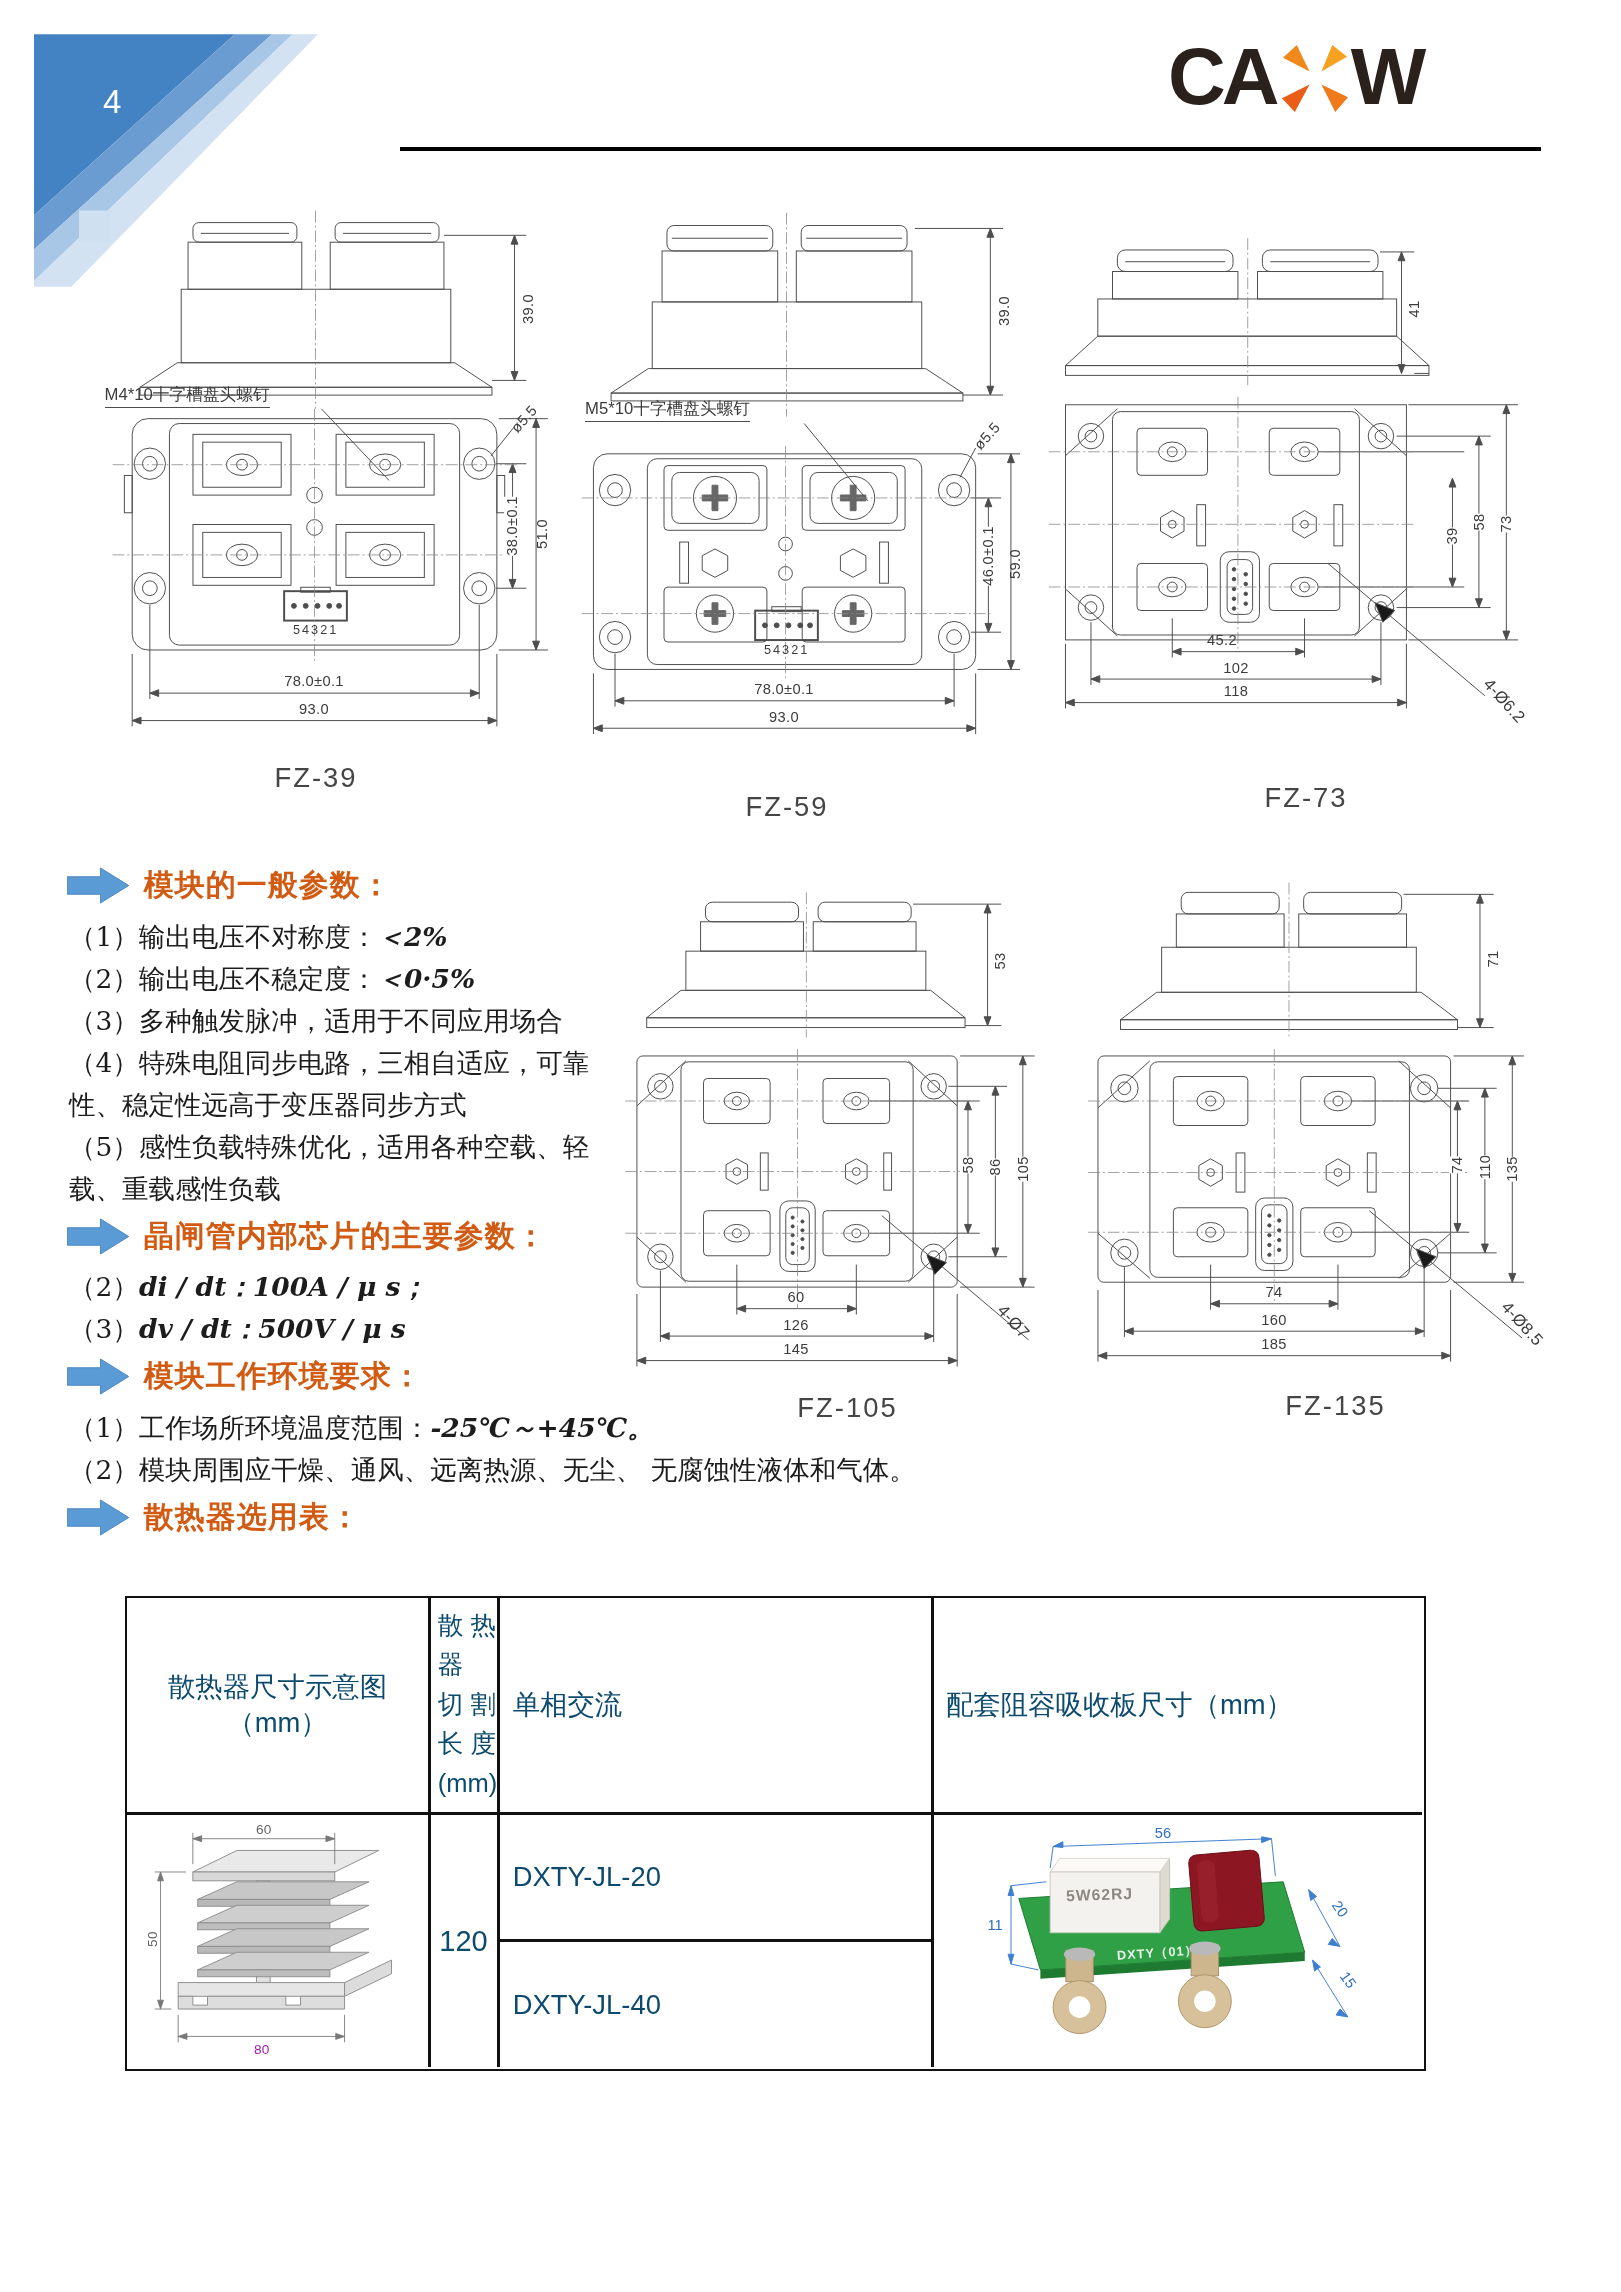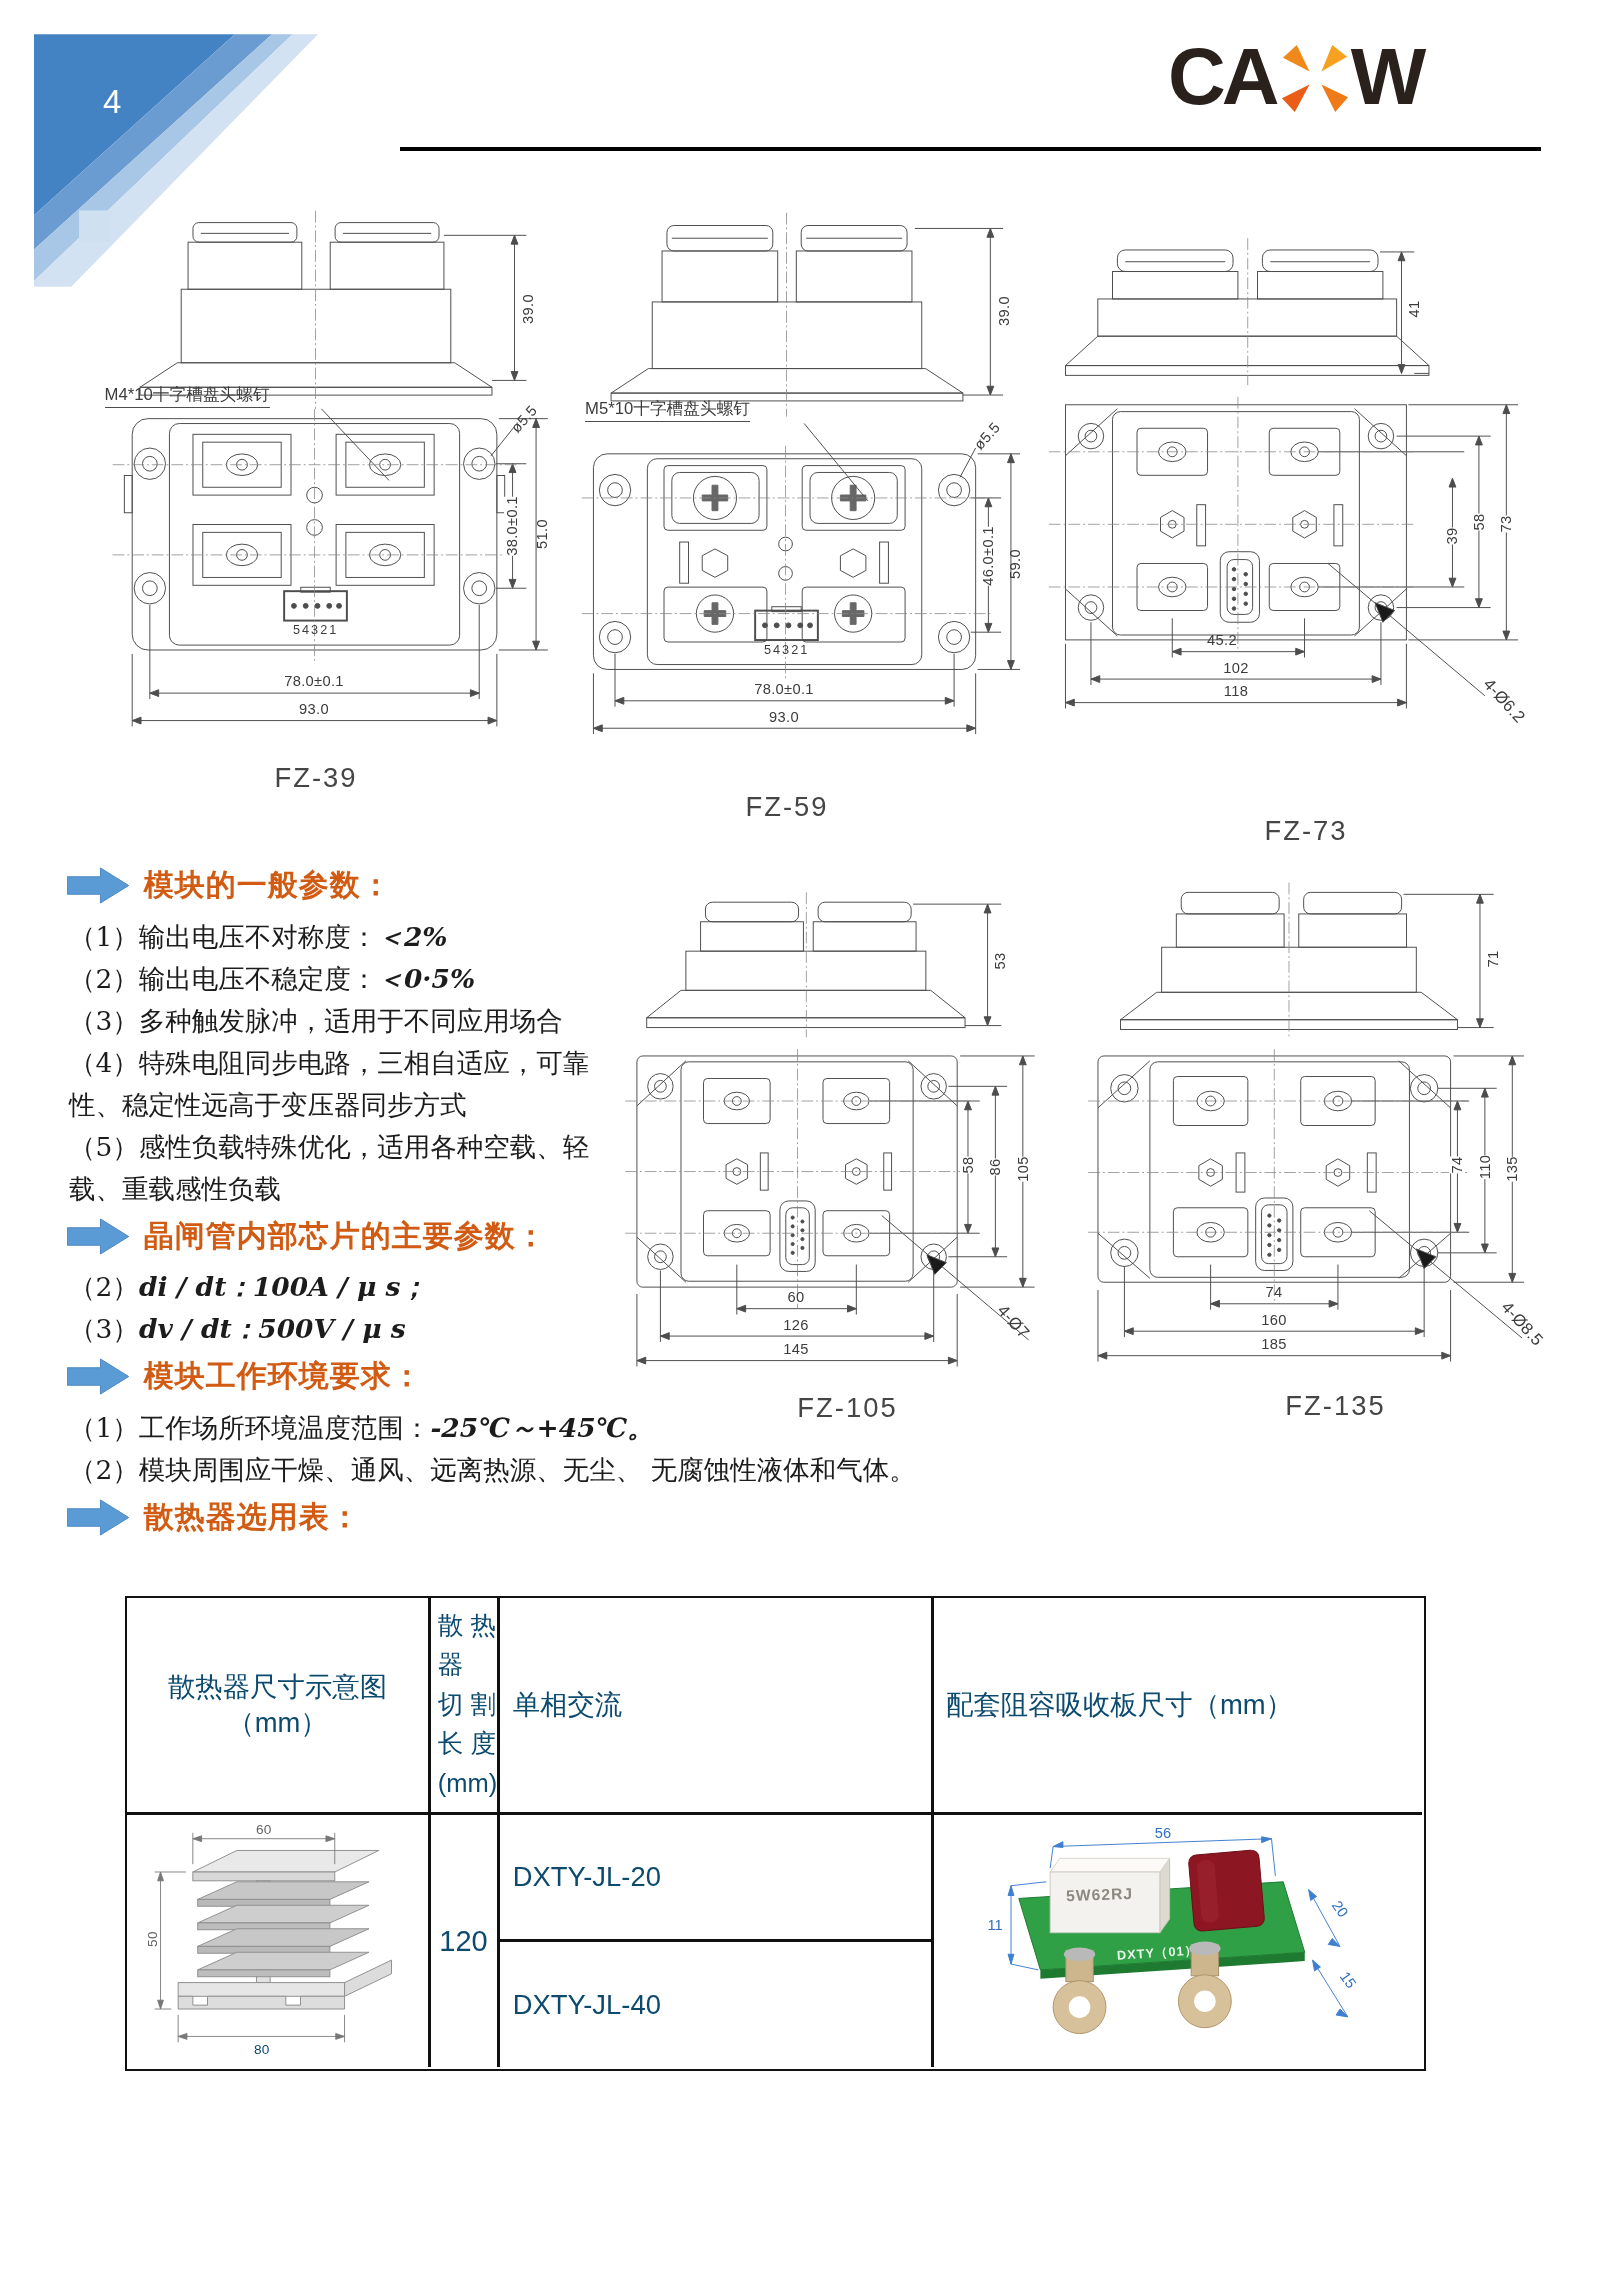--- a/index.html
+++ b/index.html
@@ -357,21 +357,21 @@
     </g>
   </svg>
   <div class="d dv" style="left:390px;top:157px">41</div>
   <div class="d dv" style="left:428px;top:384px;background:#fff">39</div>
   <div class="d dv" style="left:455px;top:370px;background:#fff">58</div>
   <div class="d dv" style="left:482px;top:372px;background:#fff">73</div>
   <div class="d" style="left:198px;top:488px">45.2</div>
   <div class="d" style="left:212px;top:516px">102</div>
   <div class="d" style="left:212px;top:539px">118</div>
   <div class="d dd" style="left:480px;top:549px;font-size:16.7px">4-Ø6.2</div>
-  <div class="dname" style="top:663px">FZ-73</div>
+  <div class="dname" style="top:630px">FZ-73</div>
 </div>
 
 <div id="textcol" class="abs">
   <div class="sec-h">
     <svg class="arr" viewBox="0 0 64 38">
         <polygon points="0,10 34,10 34,1 63,19 34,37 34,28 0,28" fill="#5b9bd5" stroke="#4a86c0"></polygon>
       </svg>
     <span class="sec-title">模块的一般参数：</span>
   </div>
   <p class="item w560"><span>（1）输出电压不对称度：</span><em class="val">＜2%</em></p>
@@ -677,21 +677,21 @@
           <path d="M22 192 l-3 -9 h6 z" fill="#777"></path>
         <line x1="40" y1="198" x2="40" y2="226"></line>
           <line x1="210" y1="198" x2="210" y2="226"></line>
         <line x1="40" y1="220" x2="210" y2="220"></line>
         <path d="M40 220 l9 -3 v6 z" fill="#777"></path>
           <path d="M210 220 l-9 -3 v6 z" fill="#777"></path>
       </g>
     </svg>
     <div class="d" style="left:125px;top:7.8px;font-size:13.7px;color:#666">60</div>
     <div class="d dv" style="left:13.7px;top:118px;font-size:13.7px;color:#666">50</div>
-    <div class="d" style="left:123px;top:228px;font-size:13.7px;color:#0c4a6e">80</div>
+    <div class="d" style="left:123px;top:228px;font-size:13.7px;color:#a21caf">80</div>
   </div>
 
   <div class="abs" style="left:833px;top:227px;width:431px;height:235px">
     <svg width="431" height="235" viewBox="0 0 440 240">
       <polygon points="60,75 330,58 352,130 82,148" fill="#2fa046" stroke="#1d7a30"></polygon>
       <polygon points="82,148 352,130 352,139 82,157" fill="#1d7a30"></polygon>
       <rect x="108" y="128" width="28" height="32" fill="#cdb68e" stroke="#a8906a"></rect>
       <rect x="236" y="122" width="28" height="32" fill="#cdb68e" stroke="#a8906a"></rect>
       <ellipse cx="122" cy="132" rx="16" ry="7" fill="#b9b9b9"></ellipse>
       <ellipse cx="250" cy="126" rx="16" ry="7" fill="#b9b9b9"></ellipse>

